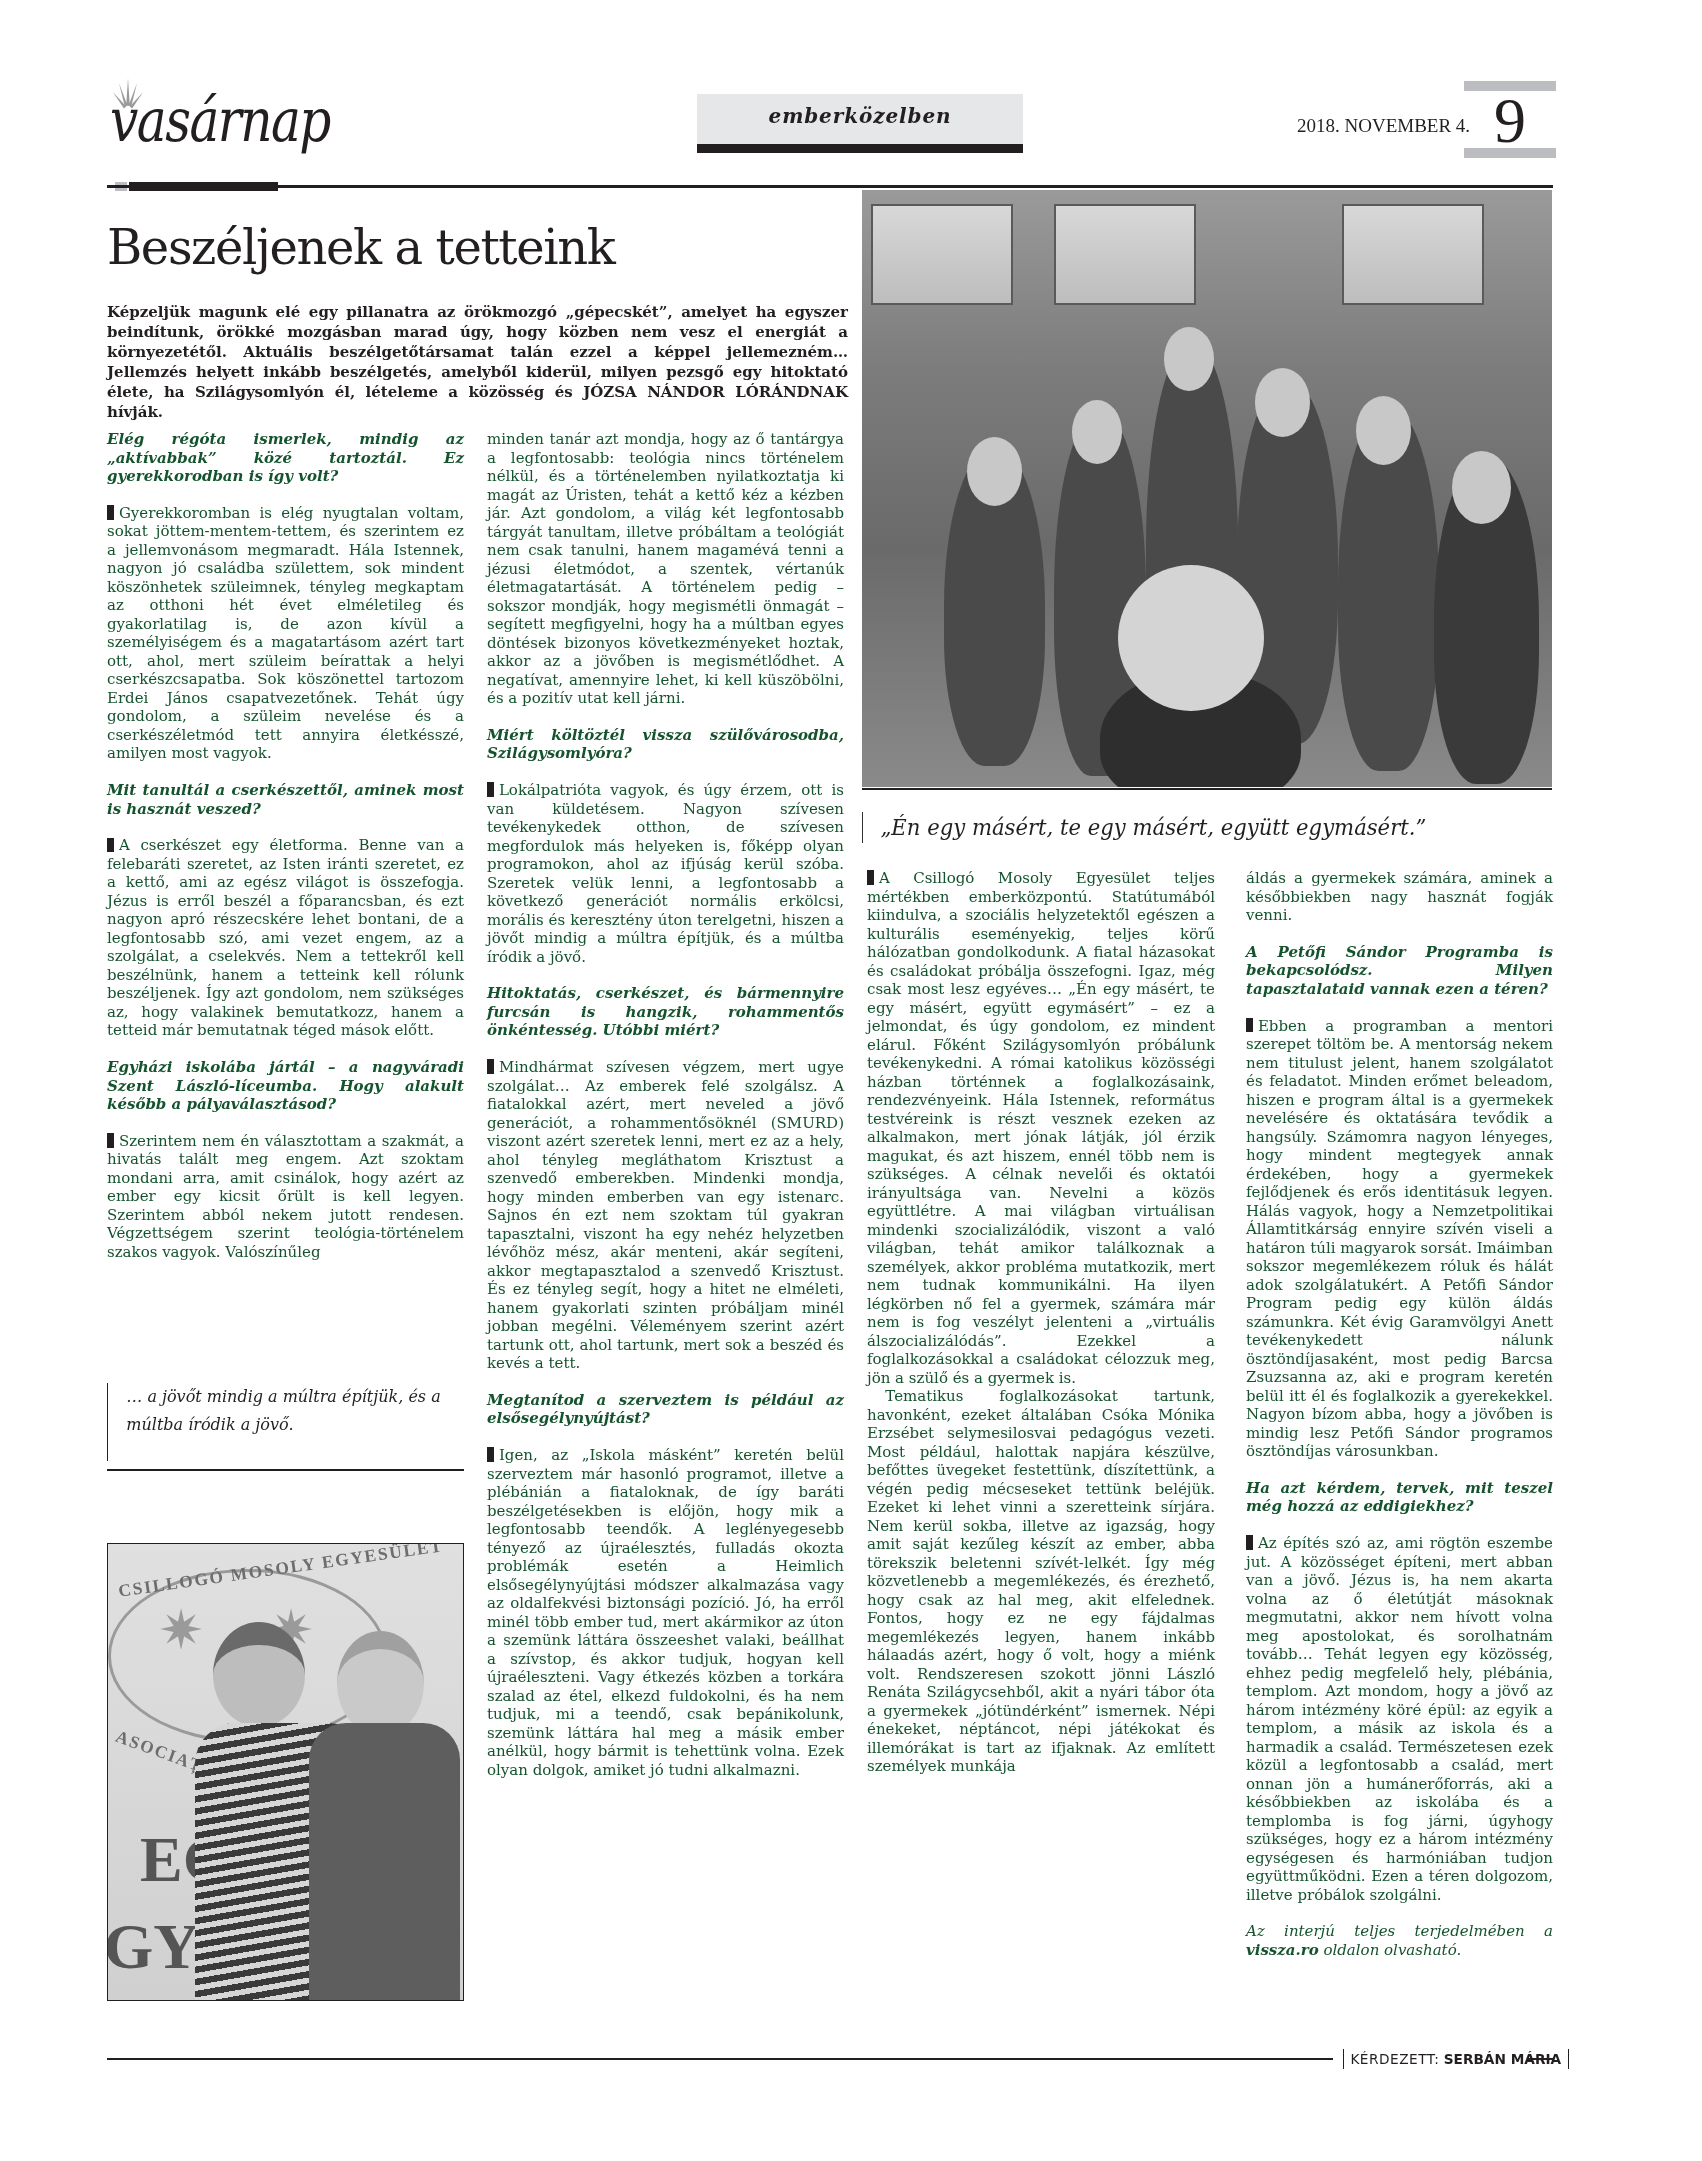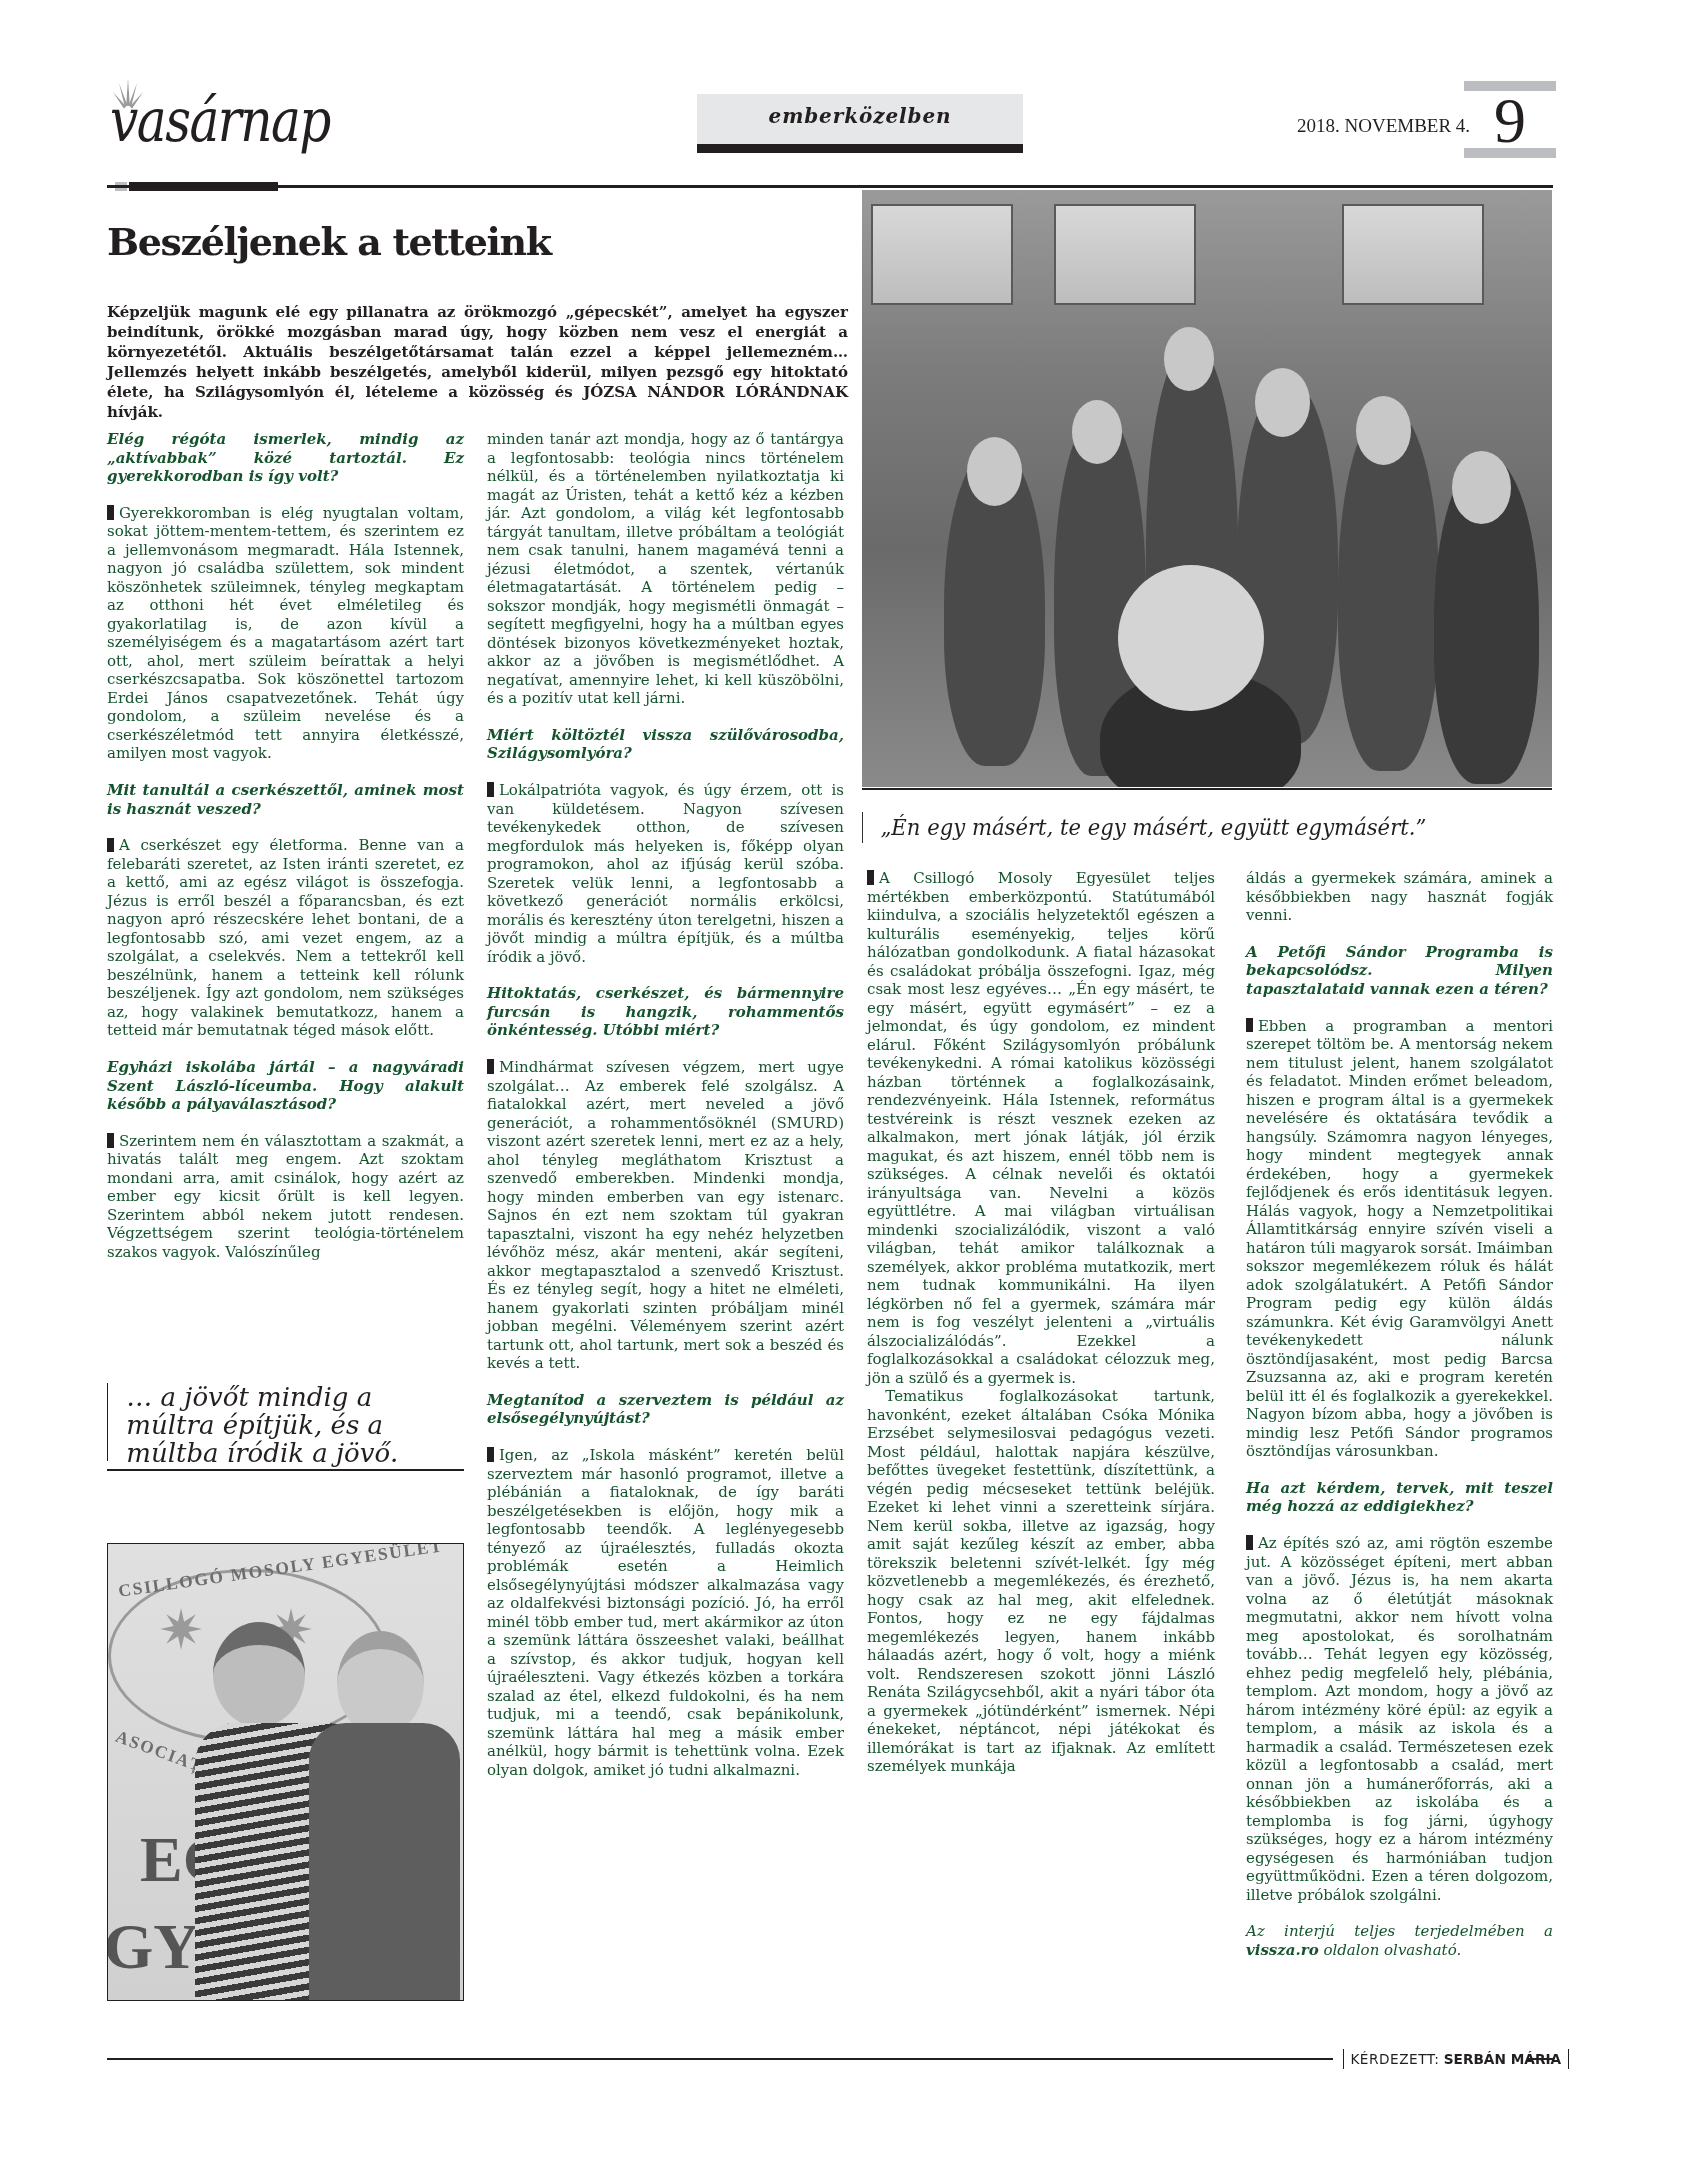--- a/index.html
+++ b/index.html
@@ -16,41 +16,41 @@
   .section-box { position: absolute; left: 590px; top: 20.6px; width: 326px; height: 59px; background: #e6e7e8; border-bottom: 9.2px solid #231f20; }
   .section-label { position: absolute; left: 0; right: 0; top: 10px; text-align: center; font-style: italic; font-weight: bold; font-size: 20px; color: #231f20; letter-spacing: 0.9px; }
   .date { position: absolute; left: 1190px; top: 42px; font-family: "Liberation Serif", serif; font-size: 19px; color: #231f20; }
   .page-num-wrap { position: absolute; left: 1357px; top: 8.2px; width: 92px; height: 78px; }
   .pn-bar { position: absolute; left: 0; width: 92px; height: 10px; background: #bcbdc0; }
   .page-num { position: absolute; left: 0; right: 0; top: 8.2px; text-align: center; font-family: "Liberation Serif", serif; font-size: 64px; line-height: 64px; color: #231f20; }
 
   .top-rule { position: absolute; left: 107px; top: 185px; width: 1446px; height: 2.7px; background: #231f20; }
 
   
-  .headline { position: absolute; left: 107px; top: 219px; font-family: "DejaVu Serif", serif; font-weight: bold; font-size: 38px; letter-spacing: -1.4px; color: #231f20; }
+  .headline { position: absolute; left: 107px; top: 219px; font-family: "DejaVu Serif", serif; font-weight: normal; font-size: 48px; letter-spacing: -1.4px; color: #231f20; }
   .lead { position: absolute; left: 107px; top: 302px; width: 741px; font-family: "DejaVu Serif", serif; font-weight: bold; font-size: 15px; line-height: 20px; text-align: justify; color: #231f20; }
 
   
   .col { position: absolute; font-family: "DejaVu Serif", serif; font-size: 15px; line-height: 18.5px; color: #14532d; text-align: justify; hyphens: manual; }
   .col p { margin-bottom: 18.3px; }
   .col p.q { font-weight: bold; font-style: italic; }
   .col p.a { }
   .col p.indent { text-indent: 18.3px; margin-top: -18.3px; }
   .col p.note { font-style: italic; }
   .col p.note b { font-style: italic; }
   .sq { display: inline-block; width: 7.3px; height: 14.6px; background: #231f20; margin-right: 4.6px; vertical-align: -1.8px; }
 
   .col1 { left: 107px; top: 430px; width: 357px; }
   .col2 { left: 487px; top: 430px; width: 357px; }
   .col3 { left: 867px; top: 869px; width: 348px; }
   .col4 { left: 1246px; top: 869px; width: 307px; }
 
   
   .pullquote { position: absolute; left: 107px; top: 1383px; width: 357px; height: 78px; border-left: 1.8px solid #231f20; padding-left: 18.3px; }
-  .pullquote-text { font-family: "DejaVu Serif", serif; font-style: italic; font-size: 26px; line-height: 28px; color: #231f20; }
+  .pullquote-text { font-family: "DejaVu Serif", serif; font-style: italic; font-size: 16px; line-height: 28px; color: #231f20; }
   .pq-rule { position: absolute; left: 107px; top: 1469px; width: 357px; height: 1.8px; background: #231f20; }
 
   
   .photo-main { position: absolute; left: 862px; top: 190px; width: 690px; height: 597px; background: linear-gradient(180deg, #9a9a9a 0%, #7c7c7c 30%, #6a6a6a 60%, #8a8a8a 100%); overflow: hidden; }
   .photo-main .window { position: absolute; top: 13.7px; width: 142px; height: 101px; background: linear-gradient(180deg,#d8d8d8,#bdbdbd); border: 2.7px solid #5a5a5a; }
   .photo-main .person { position: absolute; border-radius: 50% 50% 40% 40%; background: #4a4a4a; }
   .photo-main .face { position: absolute; border-radius: 50%; background: #c8c8c8; }
   .photo-caption-rule { position: absolute; left: 862px; top: 788px; width: 690px; height: 1.8px; background: #231f20; }
   .photo-quote { position: absolute; left: 862px; top: 812px; height: 31px; border-left: 1.4px solid #231f20; padding-left: 19px; font-family: "DejaVu Serif", serif; font-style: italic; font-size: 23px; line-height: 31px; color: #231f20; transform: scaleX(0.92); transform-origin: left; }
 

